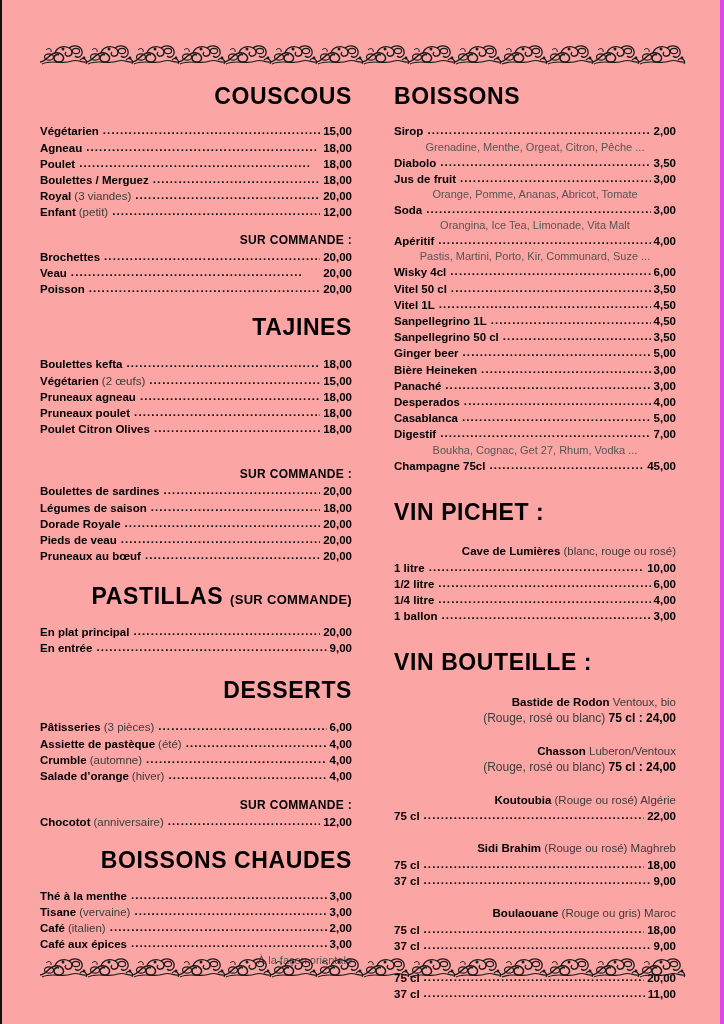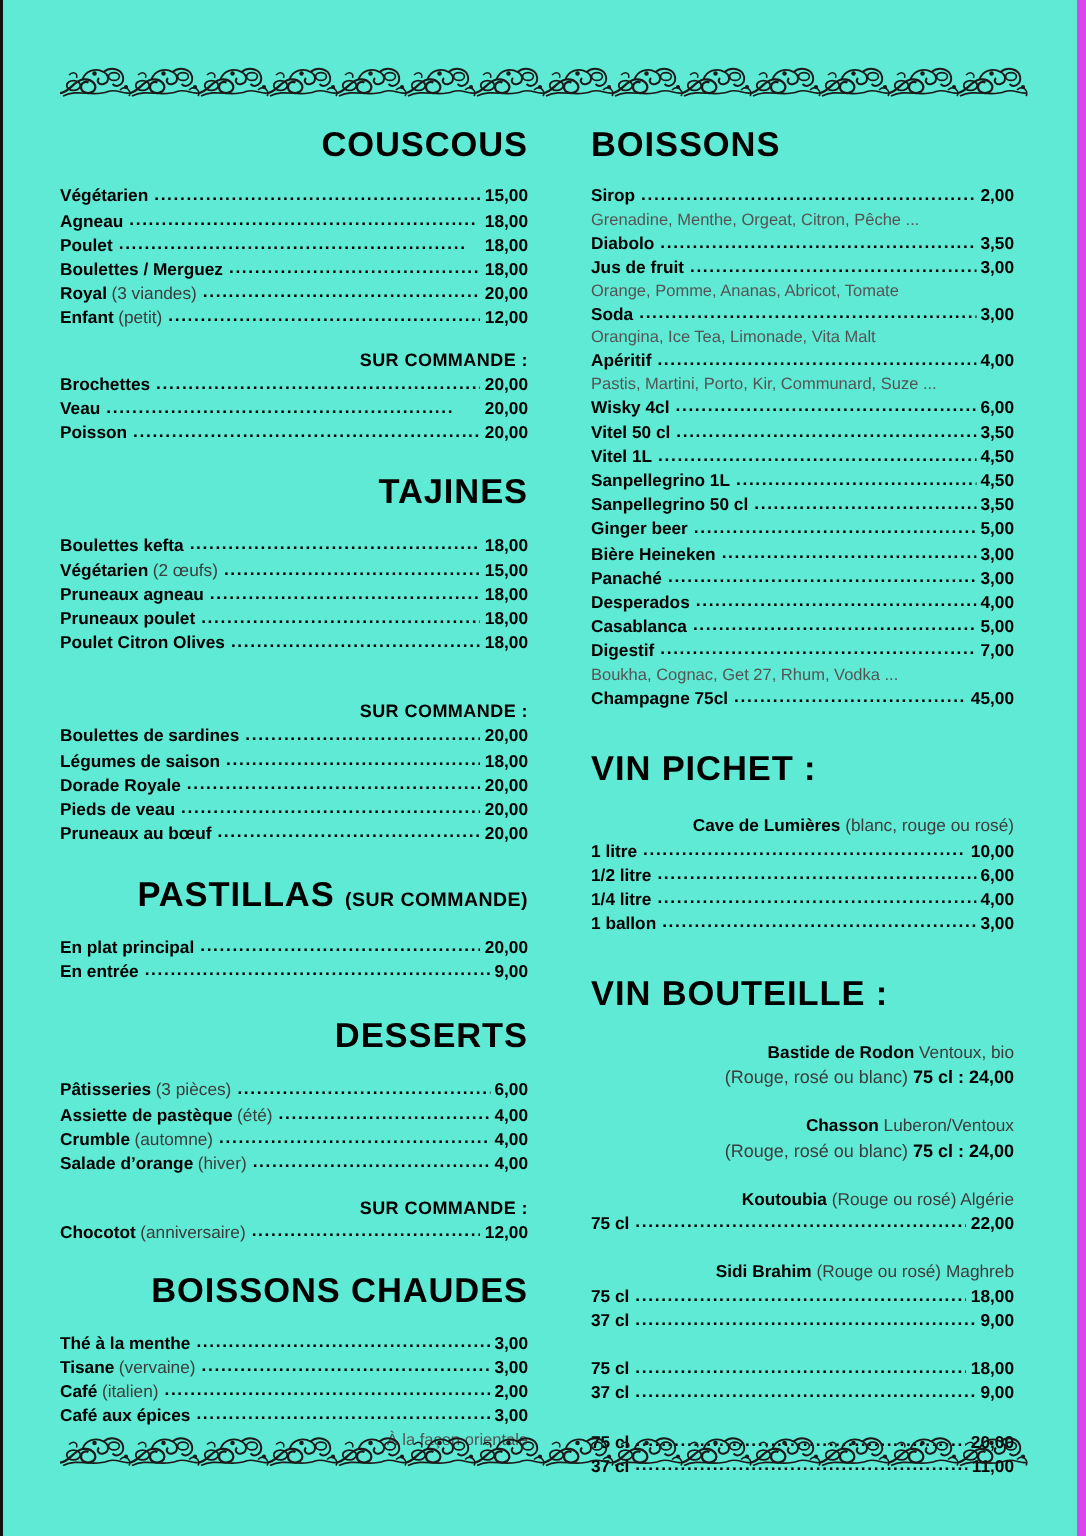--- a/index.html
+++ b/index.html
@@ -14,23 +14,23 @@
     font-family: "Liberation Sans", sans-serif;
     color: #000000;
     overflow: hidden;
     position: relative;
   }
   .page {
     position: relative;
     width: 724px;
     height: 1024px;
     box-sizing: border-box;
-    background: #5eead4;
+    background: #fca5a5;
     border-left: 2px solid #111;
-    border-right: 6px solid #d946ef;
+    border-right: 4px solid #d946ef;
   }
   
   .ornament-band {
     position: absolute;
     left: 38px;
     width: 648px;
     height: 26px;
     overflow: hidden;
   }
   .ornament-band.top { top: 42px; }
@@ -101,21 +101,21 @@
   }
   .row .price {
     font-weight: bold;
     flex: 0 0 auto;
     text-align: center;
   }
   
   .subdesc {
     font-size: 11px;
     color: #555555;
-    text-align: left;
+    text-align: center;
     line-height: 15px;
     white-space: nowrap;
   }
   
   .oncommand {
     font-size: 12px;
     font-weight: bold;
     text-align: right;
     letter-spacing: 0.3px;
     white-space: nowrap;
@@ -591,20 +591,27 @@
           <span class="price">18,00</span>
         </li>
         <li class="row">
           <span class="name">37 cl</span>
           <span class="leader">......................................................</span>
           <span class="price">9,00</span>
         </li>
       </ul>
 
       <div class="sp-16"></div>
+      <div class="wine">
+        <div class="wine-head">
+          <span class="wname">Boulaouane</span>
+          <span class="worigin">(Rouge ou gris)</span>
+          <span class="worigin">Maroc</span>
+        </div>
+      </div>
       <ul class="items">
         <li class="row">
           <span class="name">75 cl</span>
           <span class="leader">......................................................</span>
           <span class="price">18,00</span>
         </li>
         <li class="row">
           <span class="name">37 cl</span>
           <span class="leader">......................................................</span>
           <span class="price">9,00</span>

